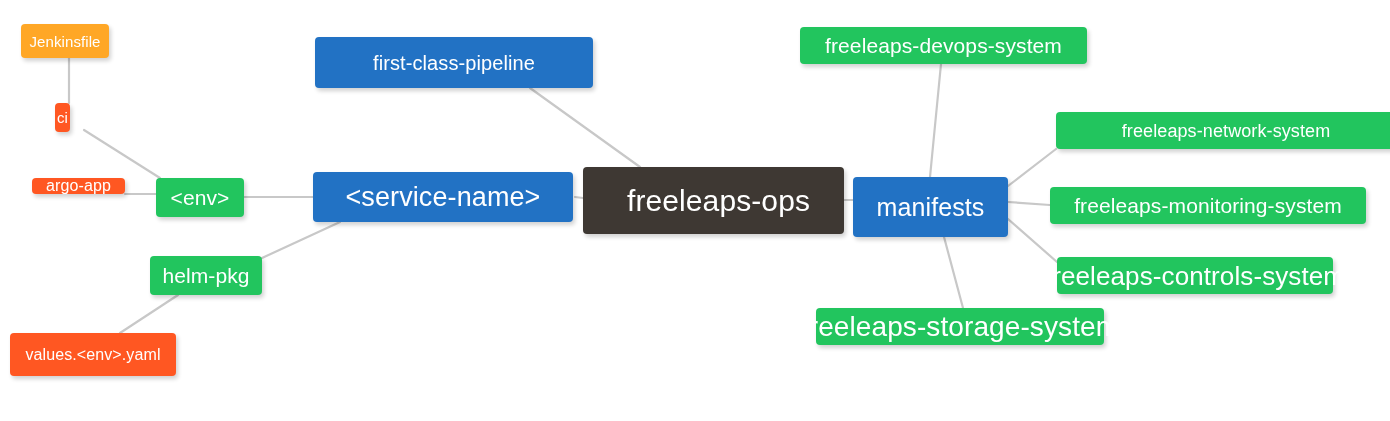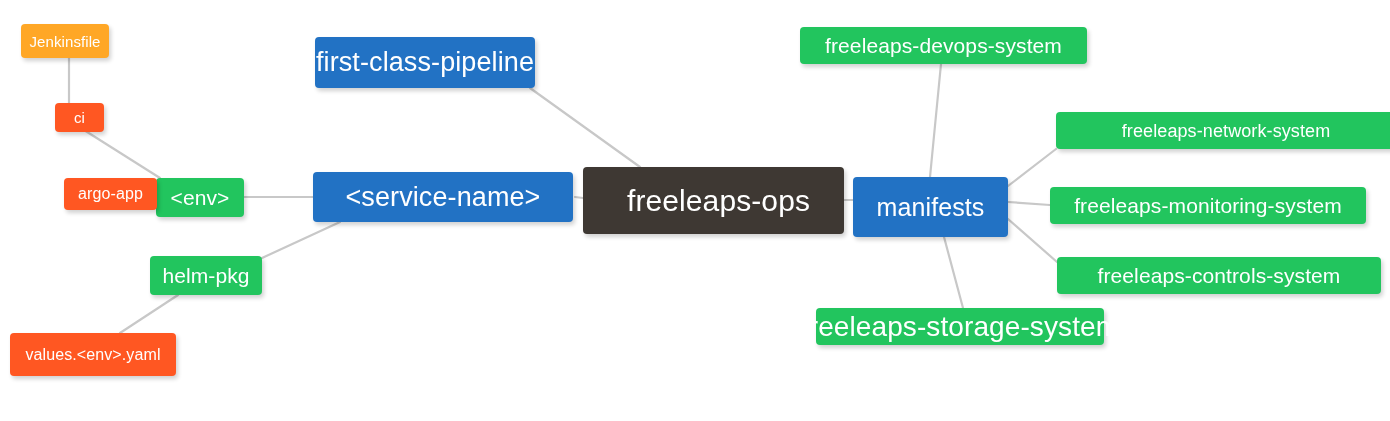--- a/index.html
+++ b/index.html
@@ -59,56 +59,56 @@
       <line x1="930" y1="177" x2="941" y2="64" stroke="#c8c8c8" stroke-width="2.2" stroke-linecap="round"></line>
       <line x1="1008" y1="186" x2="1056" y2="149" stroke="#c8c8c8" stroke-width="2.2" stroke-linecap="round"></line>
       <line x1="1008" y1="202" x2="1050" y2="205" stroke="#c8c8c8" stroke-width="2.2" stroke-linecap="round"></line>
       <line x1="1008" y1="219" x2="1057" y2="262" stroke="#c8c8c8" stroke-width="2.2" stroke-linecap="round"></line>
       <line x1="940" y1="222" x2="963" y2="308" stroke="#c8c8c8" stroke-width="2.2" stroke-linecap="round"></line>
     </svg>
   <div id="node-layer">
       <div class="node n-root" style="left: 583px; top: 167px; width: 261px; height: 67px; font-size: 30px; padding-left: 10px;">
         <span>freeleaps-ops</span>
       </div>
-      <div class="node n-blue" style="left: 315px; top: 37px; width: 220px; height: 51px; font-size: 27px;">
+      <div class="node n-blue" style="left: 315px; top: 37px; width: 278px; height: 51px; font-size: 20px;">
         <span>first-class-pipeline</span>
       </div>
       <div class="node n-blue" style="left: 313px; top: 172px; width: 260px; height: 50px; font-size: 27px;">
         <span>&lt;service-name&gt;</span>
       </div>
       <div class="node n-blue" style="left: 853px; top: 177px; width: 155px; height: 60px; font-size: 25px;">
         <span>manifests</span>
       </div>
       <div class="node n-green" style="left: 156px; top: 178px; width: 88px; height: 39px; font-size: 21px;">
         <span>&lt;env&gt;</span>
       </div>
       <div class="node n-green" style="left: 150px; top: 256px; width: 112px; height: 39px; font-size: 21px;">
         <span>helm-pkg</span>
       </div>
-      <div class="node n-red" style="left: 55px; top: 103px; width: 49px; height: 29px; font-size: 15px;">
+      <div class="node n-red" style="left: 55px; top: 103px; width: 15px; height: 29px; font-size: 15px;">
         <span>ci</span>
       </div>
       <div class="node n-orange" style="left: 21px; top: 24px; width: 88px; height: 34px; font-size: 15px;">
         <span>Jenkinsfile</span>
       </div>
-      <div class="node n-red" style="left: 32px; top: 178px; width: 93px; height: 32px; font-size: 16px; margin-left: 32px;">
+      <div class="node n-red" style="left: 32px; top: 178px; width: 93px; height: 16px; font-size: 16px;">
         <span>argo-app</span>
       </div>
       <div class="node n-red" style="left: 10px; top: 333px; width: 166px; height: 43px; font-size: 16px;">
         <span>values.&lt;env&gt;.yaml</span>
       </div>
       <div class="node n-green" style="left: 800px; top: 27px; width: 287px; height: 37px; font-size: 21px;">
         <span>freeleaps-devops-system</span>
       </div>
       <div class="node n-green" style="left: 1056px; top: 112px; width: 340px; height: 37px; font-size: 18px;">
         <span>freeleaps-network-system</span>
       </div>
       <div class="node n-green" style="left: 1050px; top: 187px; width: 316px; height: 37px; font-size: 21px;">
         <span>freeleaps-monitoring-system</span>
       </div>
-      <div class="node n-green" style="left: 1057px; top: 257px; width: 324px; height: 37px; font-size: 21px;">
+      <div class="node n-green" style="left: 1057px; top: 257px; width: 276px; height: 37px; font-size: 26px;">
         <span>freeleaps-controls-system</span>
       </div>
       <div class="node n-green" style="left: 816px; top: 308px; width: 288px; height: 37px; font-size: 28px;">
         <span>freeleaps-storage-system</span>
       </div>
     </div>
 </div>
 
 </body></html>

